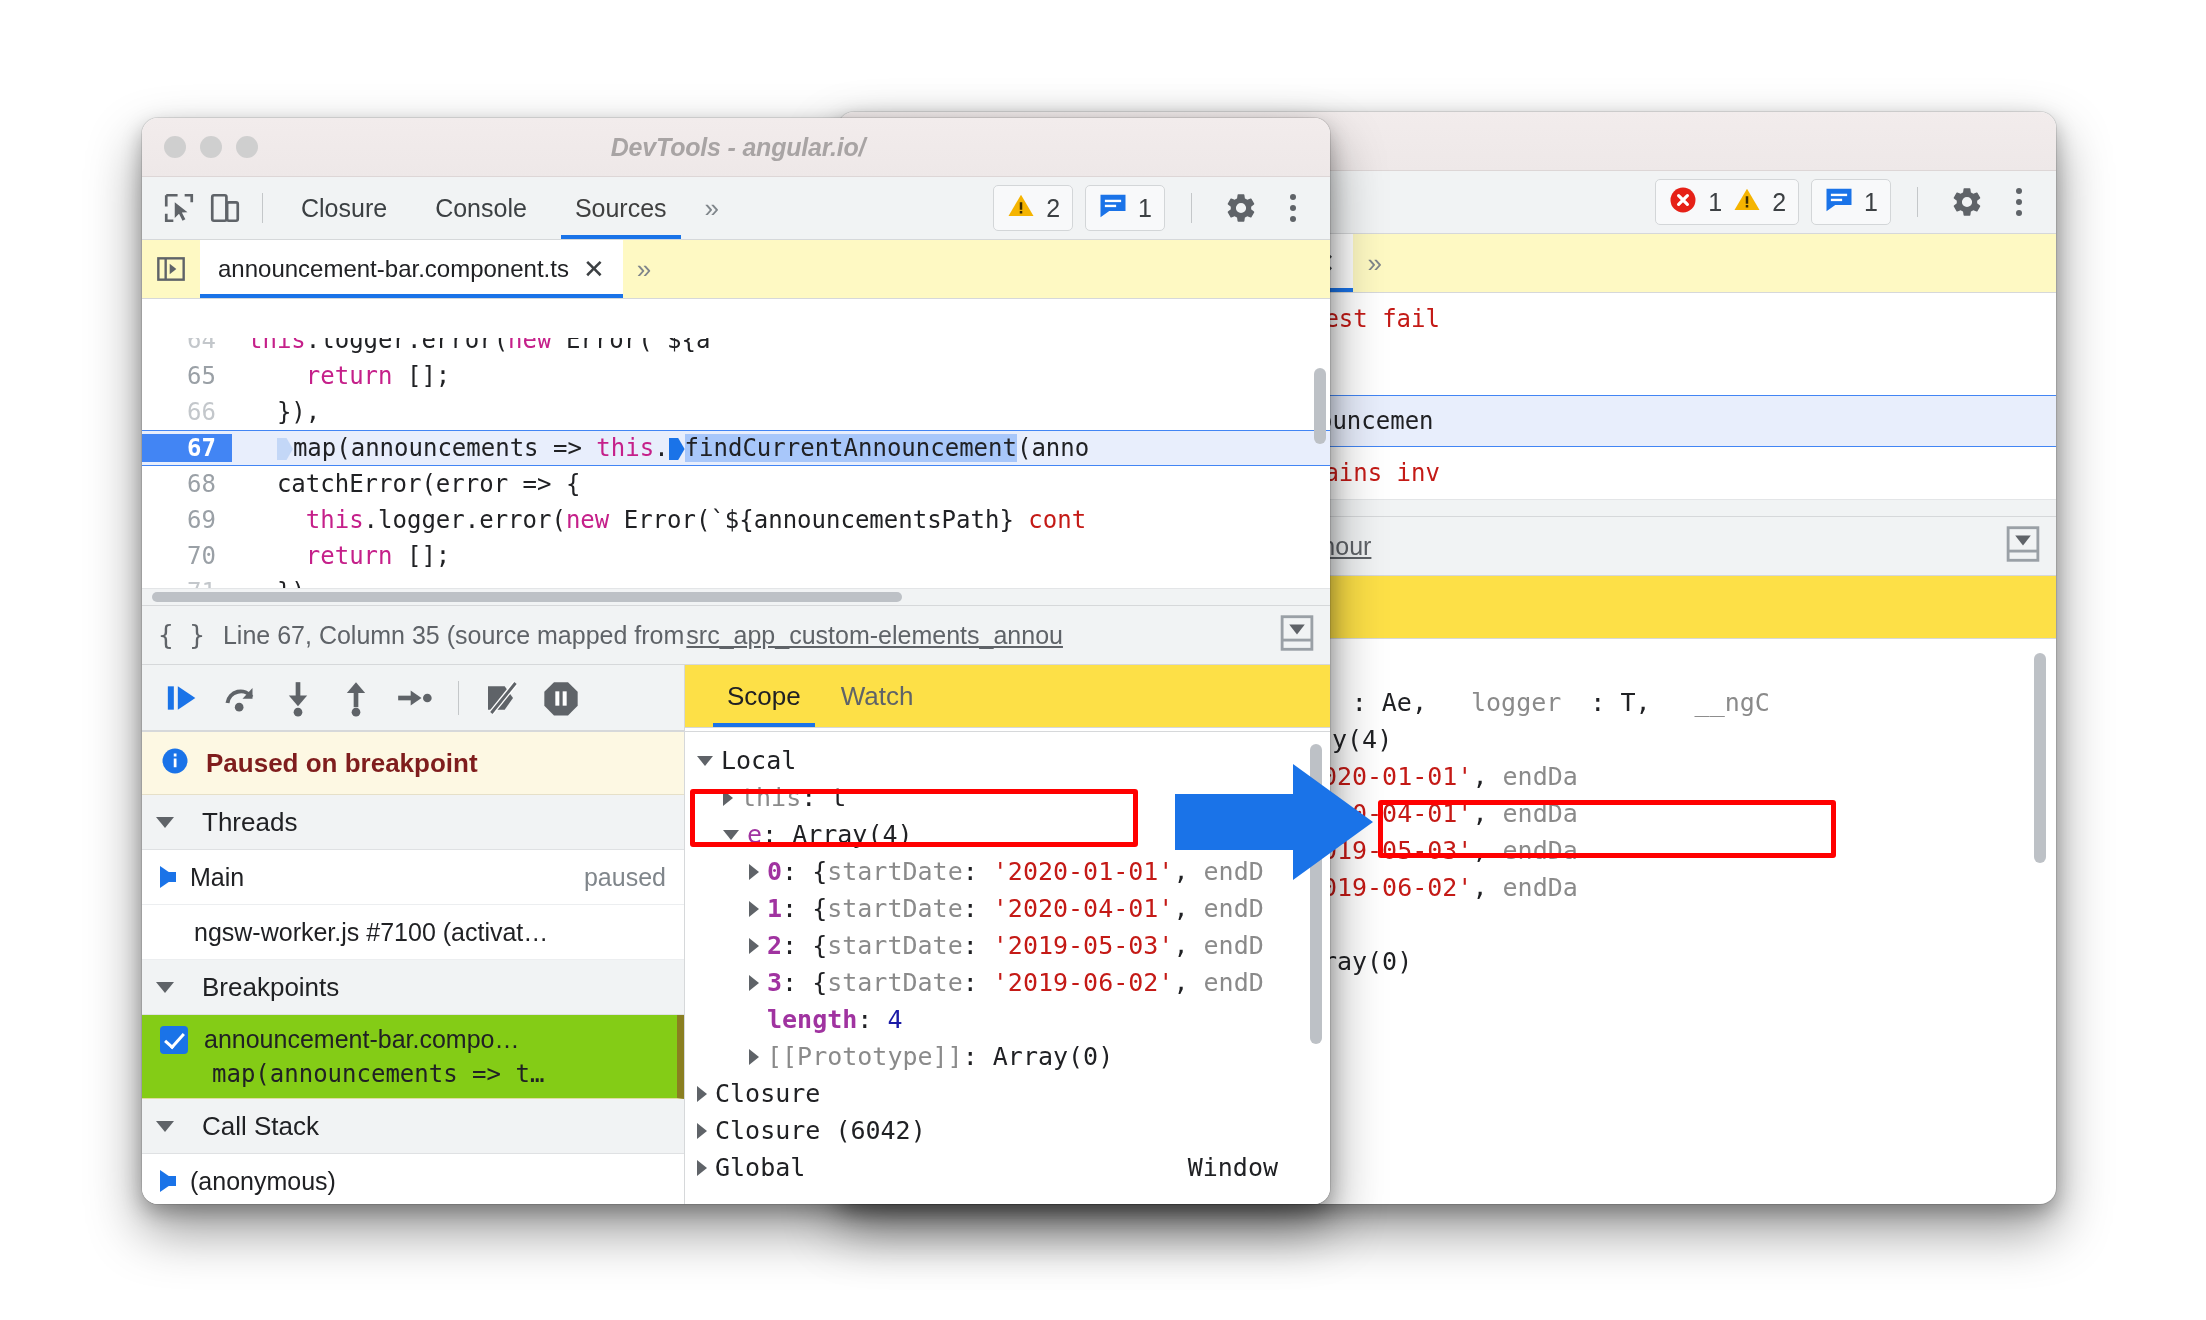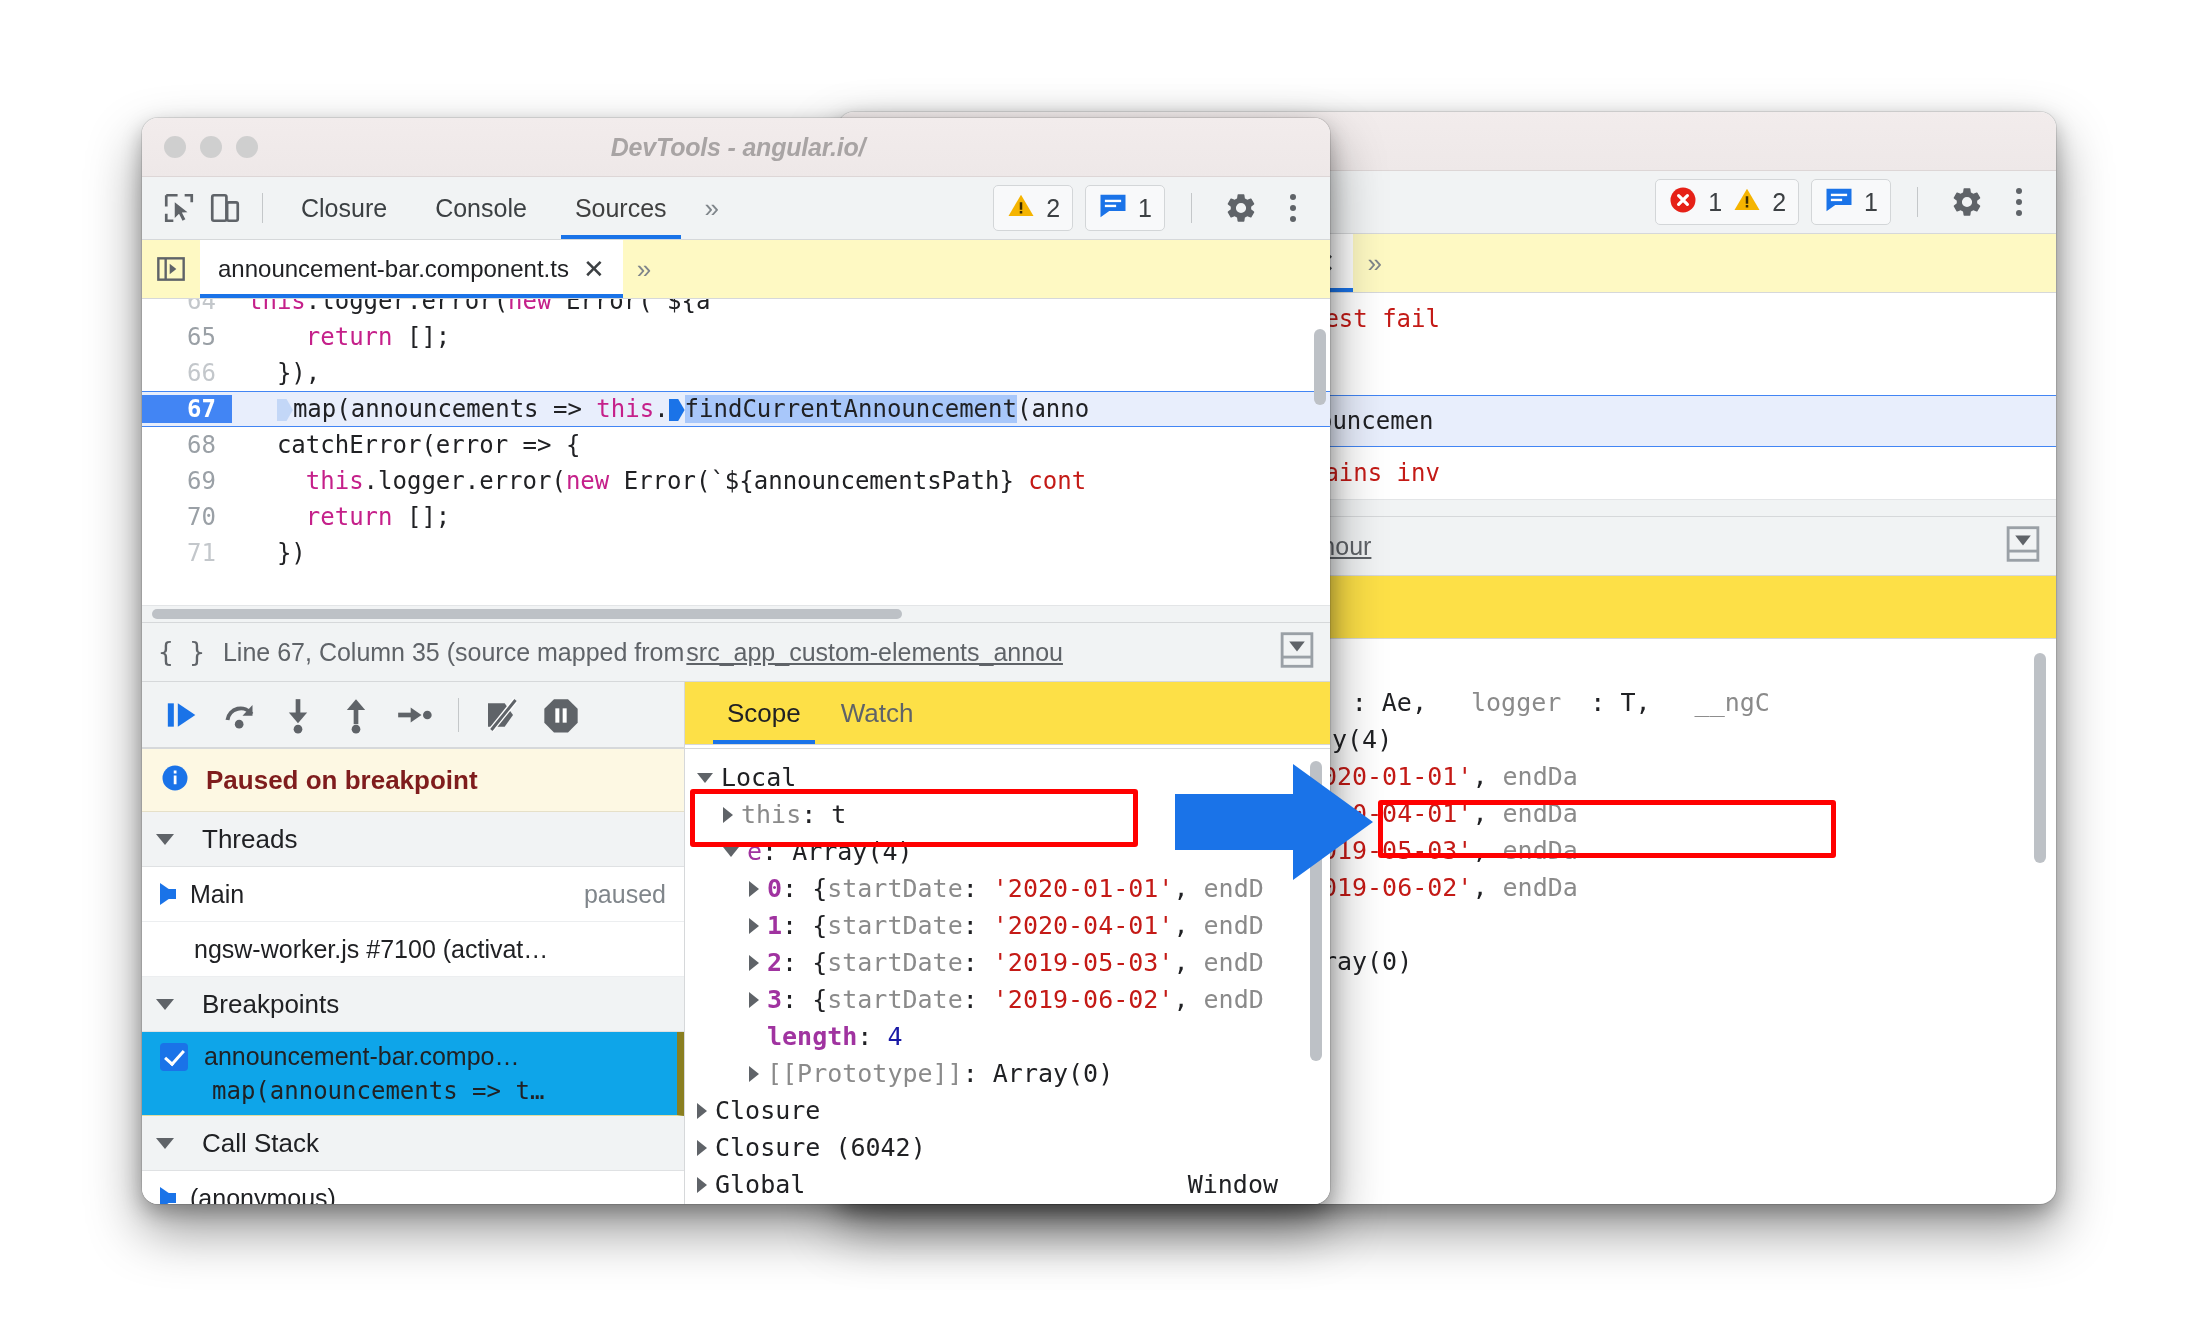--- a/index.html
+++ b/index.html
@@ -130,21 +130,21 @@
     font-size:26px; color:#202124;
   }
   .tri { width:0;height:0; border-left:9px solid transparent; border-right:9px solid transparent; border-top:11px solid #5f6368;}
   .row {
     height:54px; display:flex; align-items:center; padding-left:18px; padding-right:18px;
     font-size:25px; color:#202124; border-bottom:1px solid #eceef0; gap: 14px;
   }
   .row .right { margin-left:auto; color:#80868b; }
   .bluearrow { width:0;height:0; border-top:11px solid transparent; border-bottom:11px solid transparent; border-left:16px solid #1a73e8; position:relative;}
   .bluearrow::before{content:"";position:absolute;left:-12px;top:-5px;width:12px;height:10px;background:#1a73e8;}
-  .bp-row { background:#0ea5e9; padding: 10px 18px; border-bottom:1px solid #e0dca0; border-right: 7px solid #8a7f20; }
+  .bp-row { background:#84cc16; padding: 10px 18px; border-bottom:1px solid #e0dca0; border-right: 7px solid #8a7f20; }
   .bp-line1 { display:flex; align-items:center; gap:16px; font-size:25px; color:#202124;}
   .bp-line2 { font-family:"DejaVu Sans Mono", monospace; font-size:24px; color:#202124; margin-left:52px; margin-top:6px; }
   .chk { width:28px; height:28px; background:#1a73e8; border-radius:4px; position:relative; flex:none;}
   .chk::after{content:""; position:absolute; left:9px; top:3px; width:8px; height:16px; border:solid #fff; border-width:0 3.5px 3.5px 0; transform:rotate(42deg);}
 
   
   .scopetabs { height:62px; background:#fde047; border-bottom:1px solid #d6d8da; display:flex; align-items:center; padding-left:22px; }
   .scopetab { font-size:26px; color:#5f6368; padding: 0 20px; height:100%; display:flex; align-items:center; position:relative;}
   .scopetab.active { color:#202124; }
   .scopetab.active::after{content:""; position:absolute; left:6px; right:6px; bottom:0; height:4px; background:#1a73e8;}
@@ -352,21 +352,21 @@
           <path d="M11 8 L16 12 L11 16 Z" fill="#5f6368" stroke="none"></path>
         </svg>
       </div>
       <div class="filetab active">
         <span>announcement-bar.component.ts</span>
         <span class="ftclose">✕</span>
       </div>
       <div class="chev">»</div>
     </div>
 
-    <div class="editor" style="height:306px;">
+    <div class="editor" style="height:250px;margin-top:39px;">
       <div class="code-line" style="margin-top:-16px;">
         <span class="gutter dim">64</span>
         <span class="codetext"><span class="kw">this</span>.logger.error(<span class="kw">new</span> Error(`${a</span>
       </div>
       <div class="code-line">
         <span class="gutter">65</span>
         <span class="codetext">    <span class="kw">return</span> [];</span>
       </div>
       <div class="code-line">
         <span class="gutter dim">66</span>

